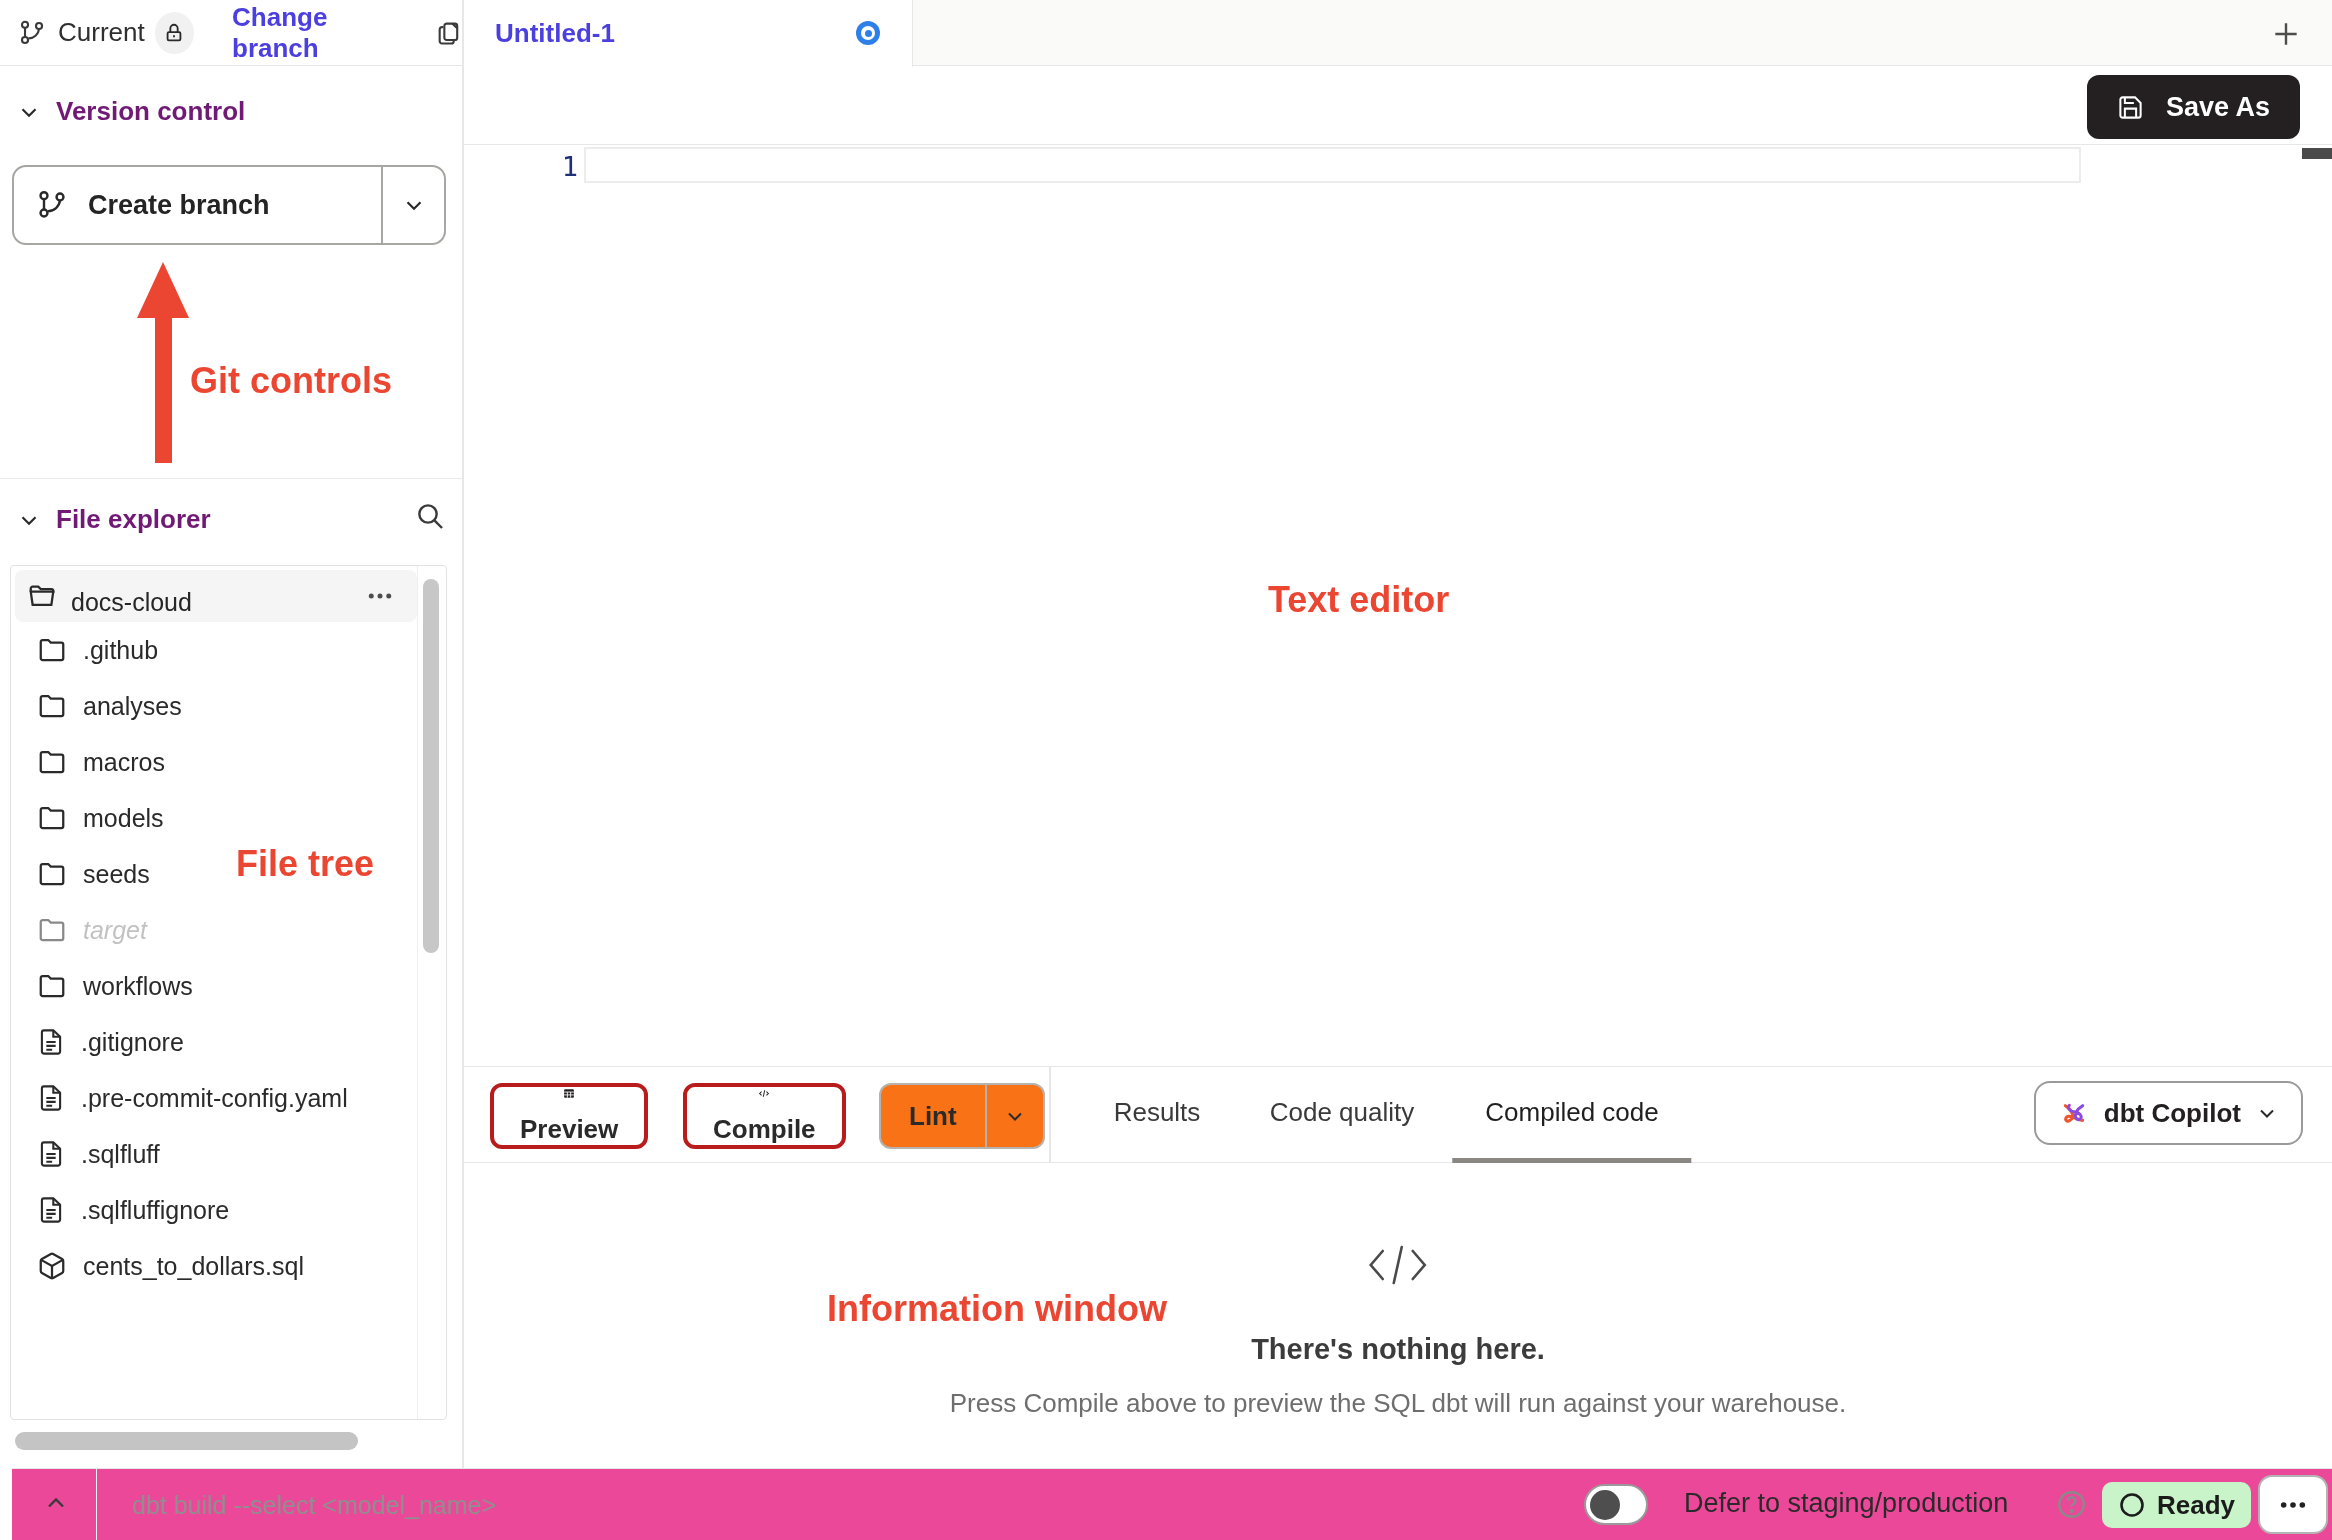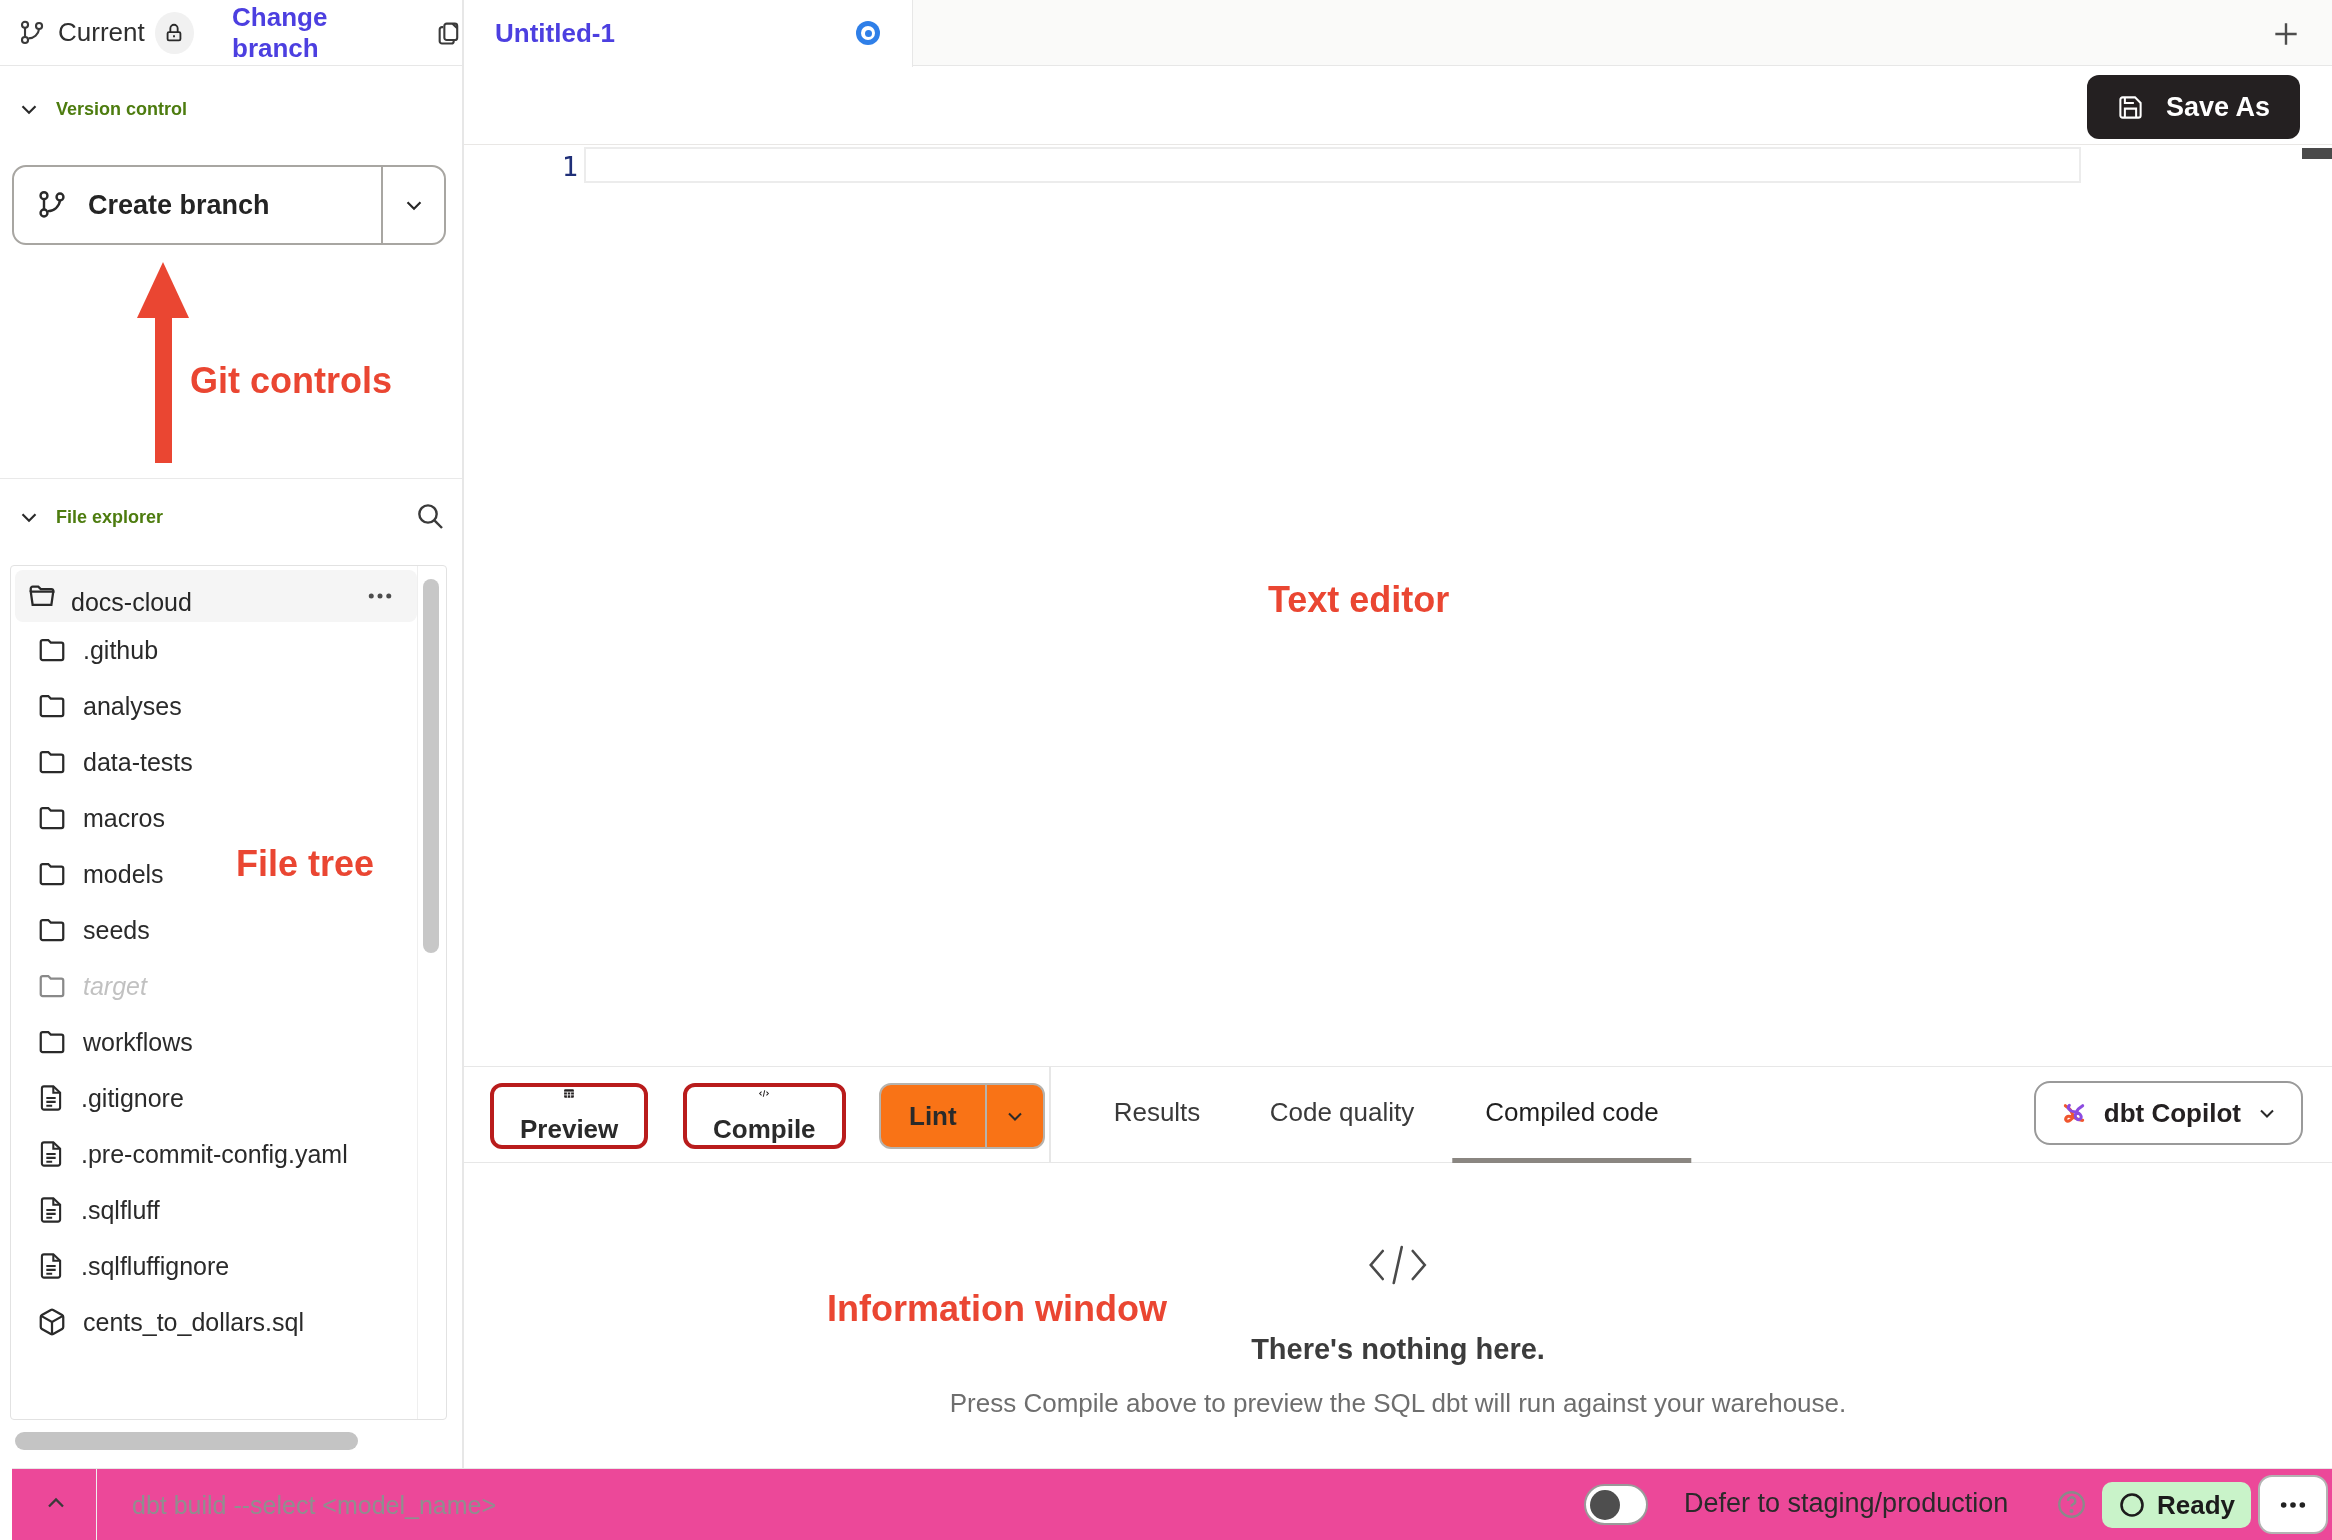--- a/index.html
+++ b/index.html
@@ -55,21 +55,21 @@
   .copilot { position:absolute; right:29px; top:14px; height:64px; display:inline-flex; align-items:center; gap:14px; padding:0 22px; border:2px solid #9a9a9a; border-radius:16px; background:#fff; font-size:26px; font-weight:700; color:#242021; cursor:pointer; }
 
   .empty-state { position:absolute; left:935px; top:176px; transform:translateX(-50%); text-align:center; width:max-content; }
   .empty-state .code-ic { margin:0 auto; }
   .empty-title { font-size:29px; font-weight:700; color:#3c3c3c; margin-top:46px; }
   .empty-sub { font-size:26px; color:#6e6e6e; margin-top:22px; }
 
   
   .sidebar-border { position:absolute; left:462px; top:0; width:1.5px; height:1468px; background:#e7e7e7; z-index:4; }
   .section-head { position:absolute; left:0; display:flex; align-items:center; }
-  .section-title { font-size:18px; font-weight:700; color:#4d7c0f; margin-left:14px; }
+  .section-title { font-size:26px; font-weight:700; color:#701a75; margin-left:14px; }
   .vc-head { top:96px; left:16px; }
   .fe-head { top:504px; left:16px; }
   .search-btn { position:absolute; left:414px; top:500px; cursor:pointer; }
   .section-divider { position:absolute; left:0; top:478px; width:463px; height:1px; background:#e9e9e9; }
 
   .create-branch { position:absolute; left:12px; top:165px; width:434px; height:80px; border:2px solid #a8a6a2; border-radius:14px; background:#fff; display:flex; overflow:hidden; cursor:pointer; }
   .create-branch .main { flex:1; display:flex; align-items:center; }
   .create-branch .main svg { margin-left:22px; }
   .create-branch .cb-label { font-size:27px; font-weight:600; color:#242424; margin-left:20px; }
   .create-branch .dd { width:63px; border-left:2px solid #a8a6a2; display:flex; align-items:center; justify-content:center; }
@@ -309,27 +309,20 @@
             <path d="M21 18.5a1.5 1.5 0 0 1-1.5 1.5h-15A1.5 1.5 0 0 1 3 18.5v-13A1.5 1.5 0 0 1 4.5 4H9l2 2h8.5A1.5 1.5 0 0 1 21 7.5z"></path>
           </svg>
 
           <span class="tree-label">analyses</span>
         </div>
         <div class="tree-row t-folder">
           <svg class="ic icon-folder" width="30" height="30" viewBox="0 0 24 24" fill="none" stroke="#2a2a2a" stroke-width="1.8">
             <path d="M21 18.5a1.5 1.5 0 0 1-1.5 1.5h-15A1.5 1.5 0 0 1 3 18.5v-13A1.5 1.5 0 0 1 4.5 4H9l2 2h8.5A1.5 1.5 0 0 1 21 7.5z"></path>
           </svg>
 
-          <span class="tree-label">data-tests</span>
-        </div>
-        <div class="tree-row t-folder">
-          <svg class="ic icon-folder" width="30" height="30" viewBox="0 0 24 24" fill="none" stroke="#2a2a2a" stroke-width="1.8">
-            <path d="M21 18.5a1.5 1.5 0 0 1-1.5 1.5h-15A1.5 1.5 0 0 1 3 18.5v-13A1.5 1.5 0 0 1 4.5 4H9l2 2h8.5A1.5 1.5 0 0 1 21 7.5z"></path>
-          </svg>
-
           <span class="tree-label">macros</span>
         </div>
         <div class="tree-row t-folder">
           <svg class="ic icon-folder" width="30" height="30" viewBox="0 0 24 24" fill="none" stroke="#2a2a2a" stroke-width="1.8">
             <path d="M21 18.5a1.5 1.5 0 0 1-1.5 1.5h-15A1.5 1.5 0 0 1 3 18.5v-13A1.5 1.5 0 0 1 4.5 4H9l2 2h8.5A1.5 1.5 0 0 1 21 7.5z"></path>
           </svg>
 
           <span class="tree-label">models</span>
         </div>
         <div class="tree-row t-folder">

